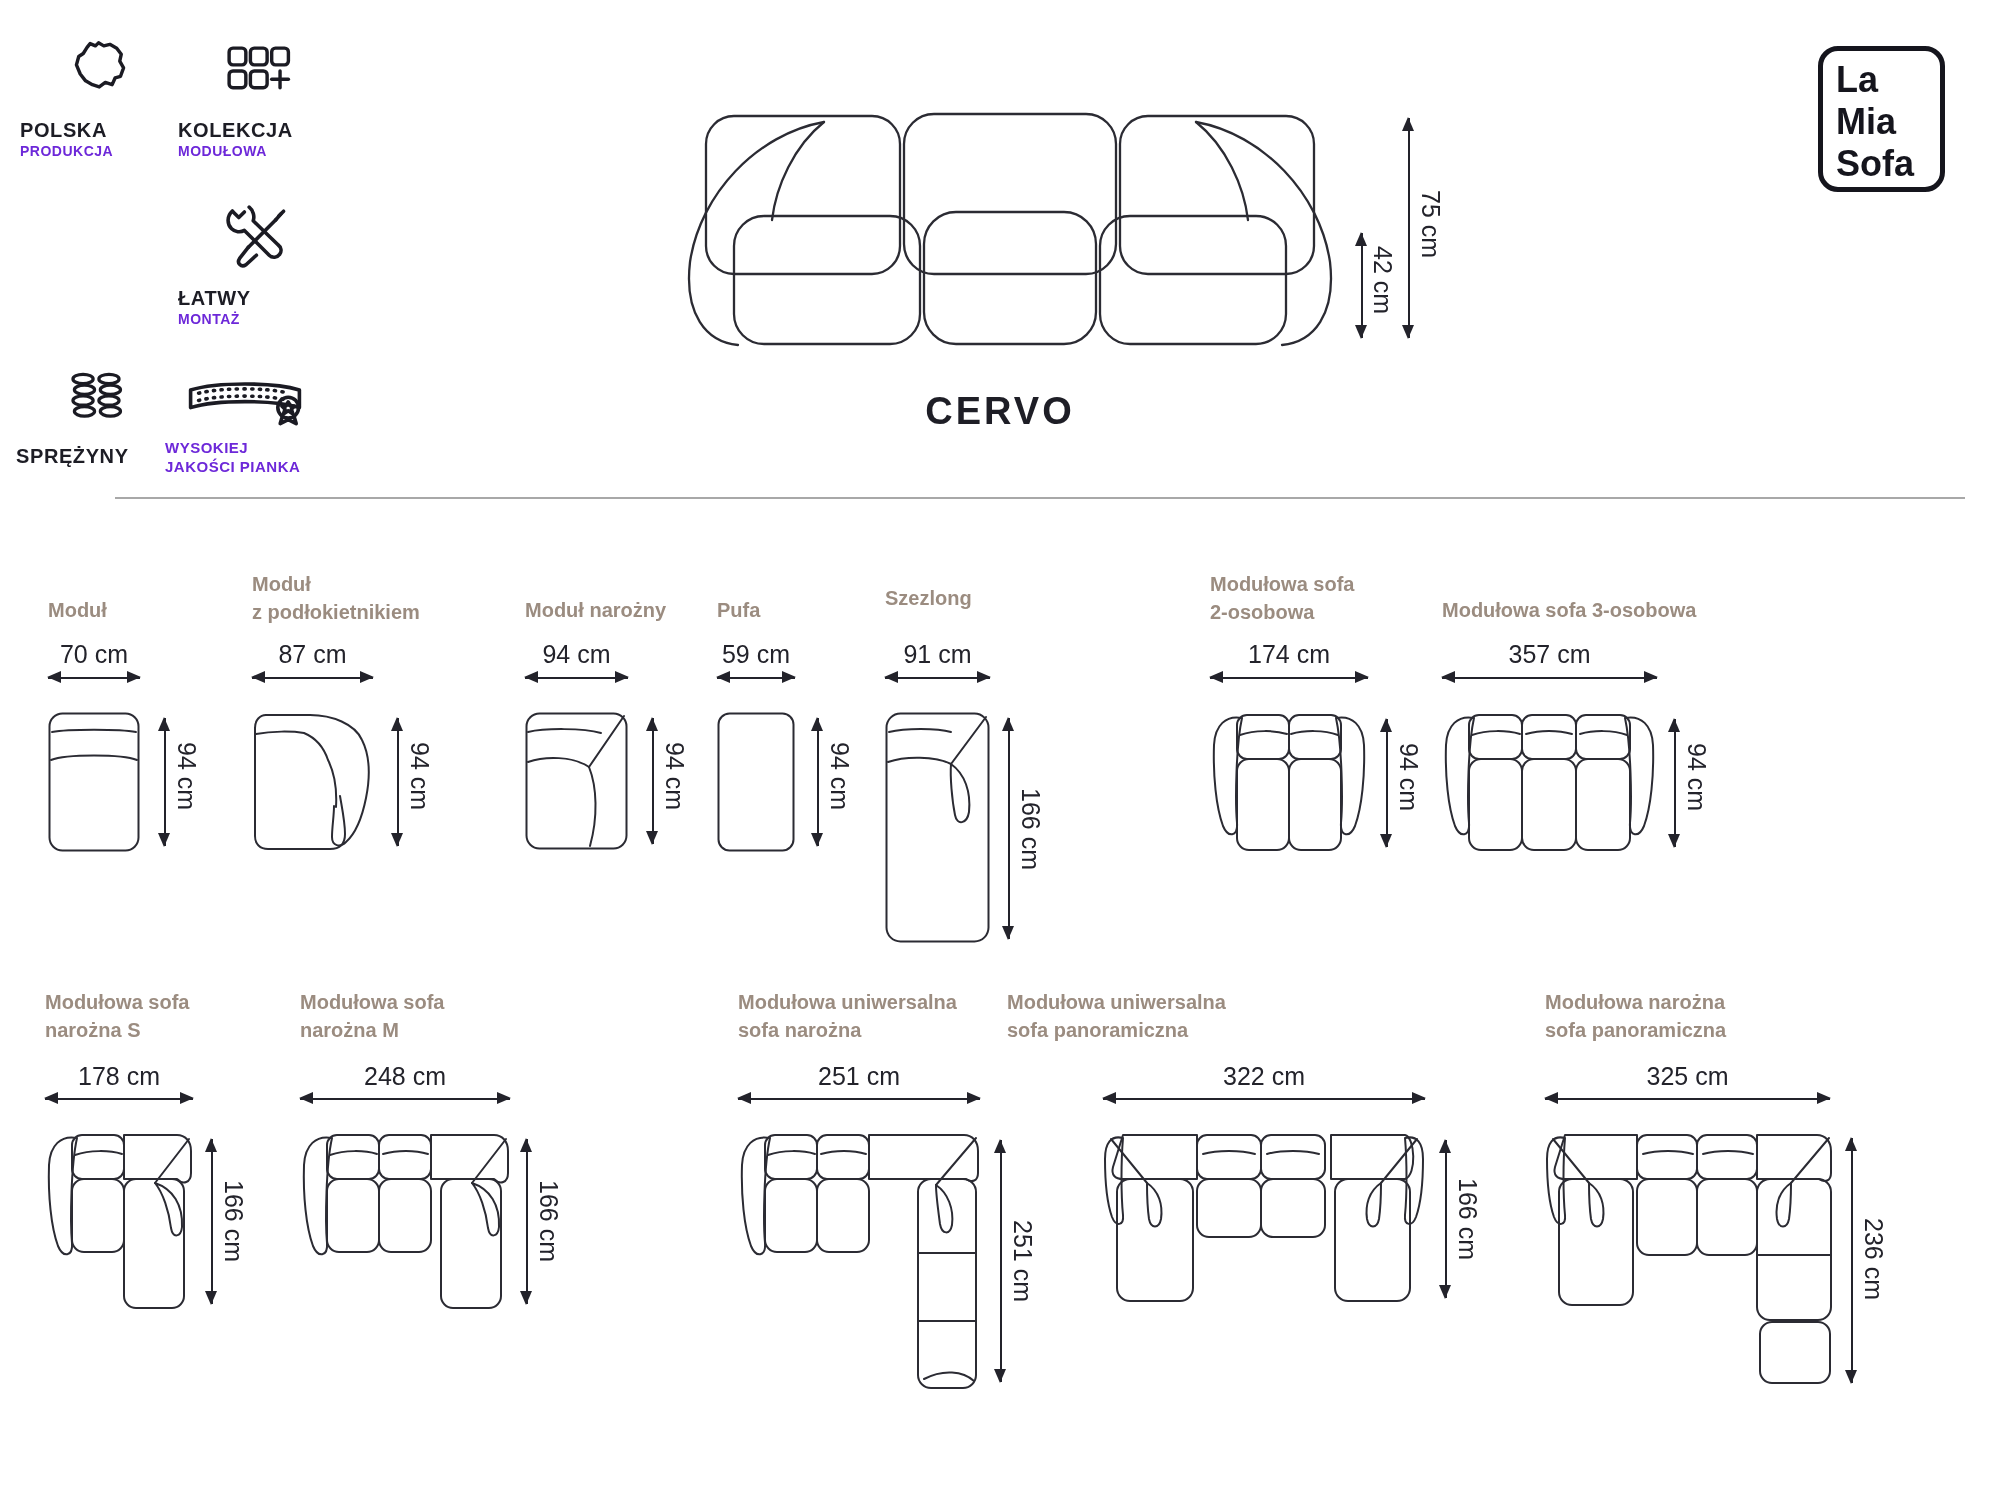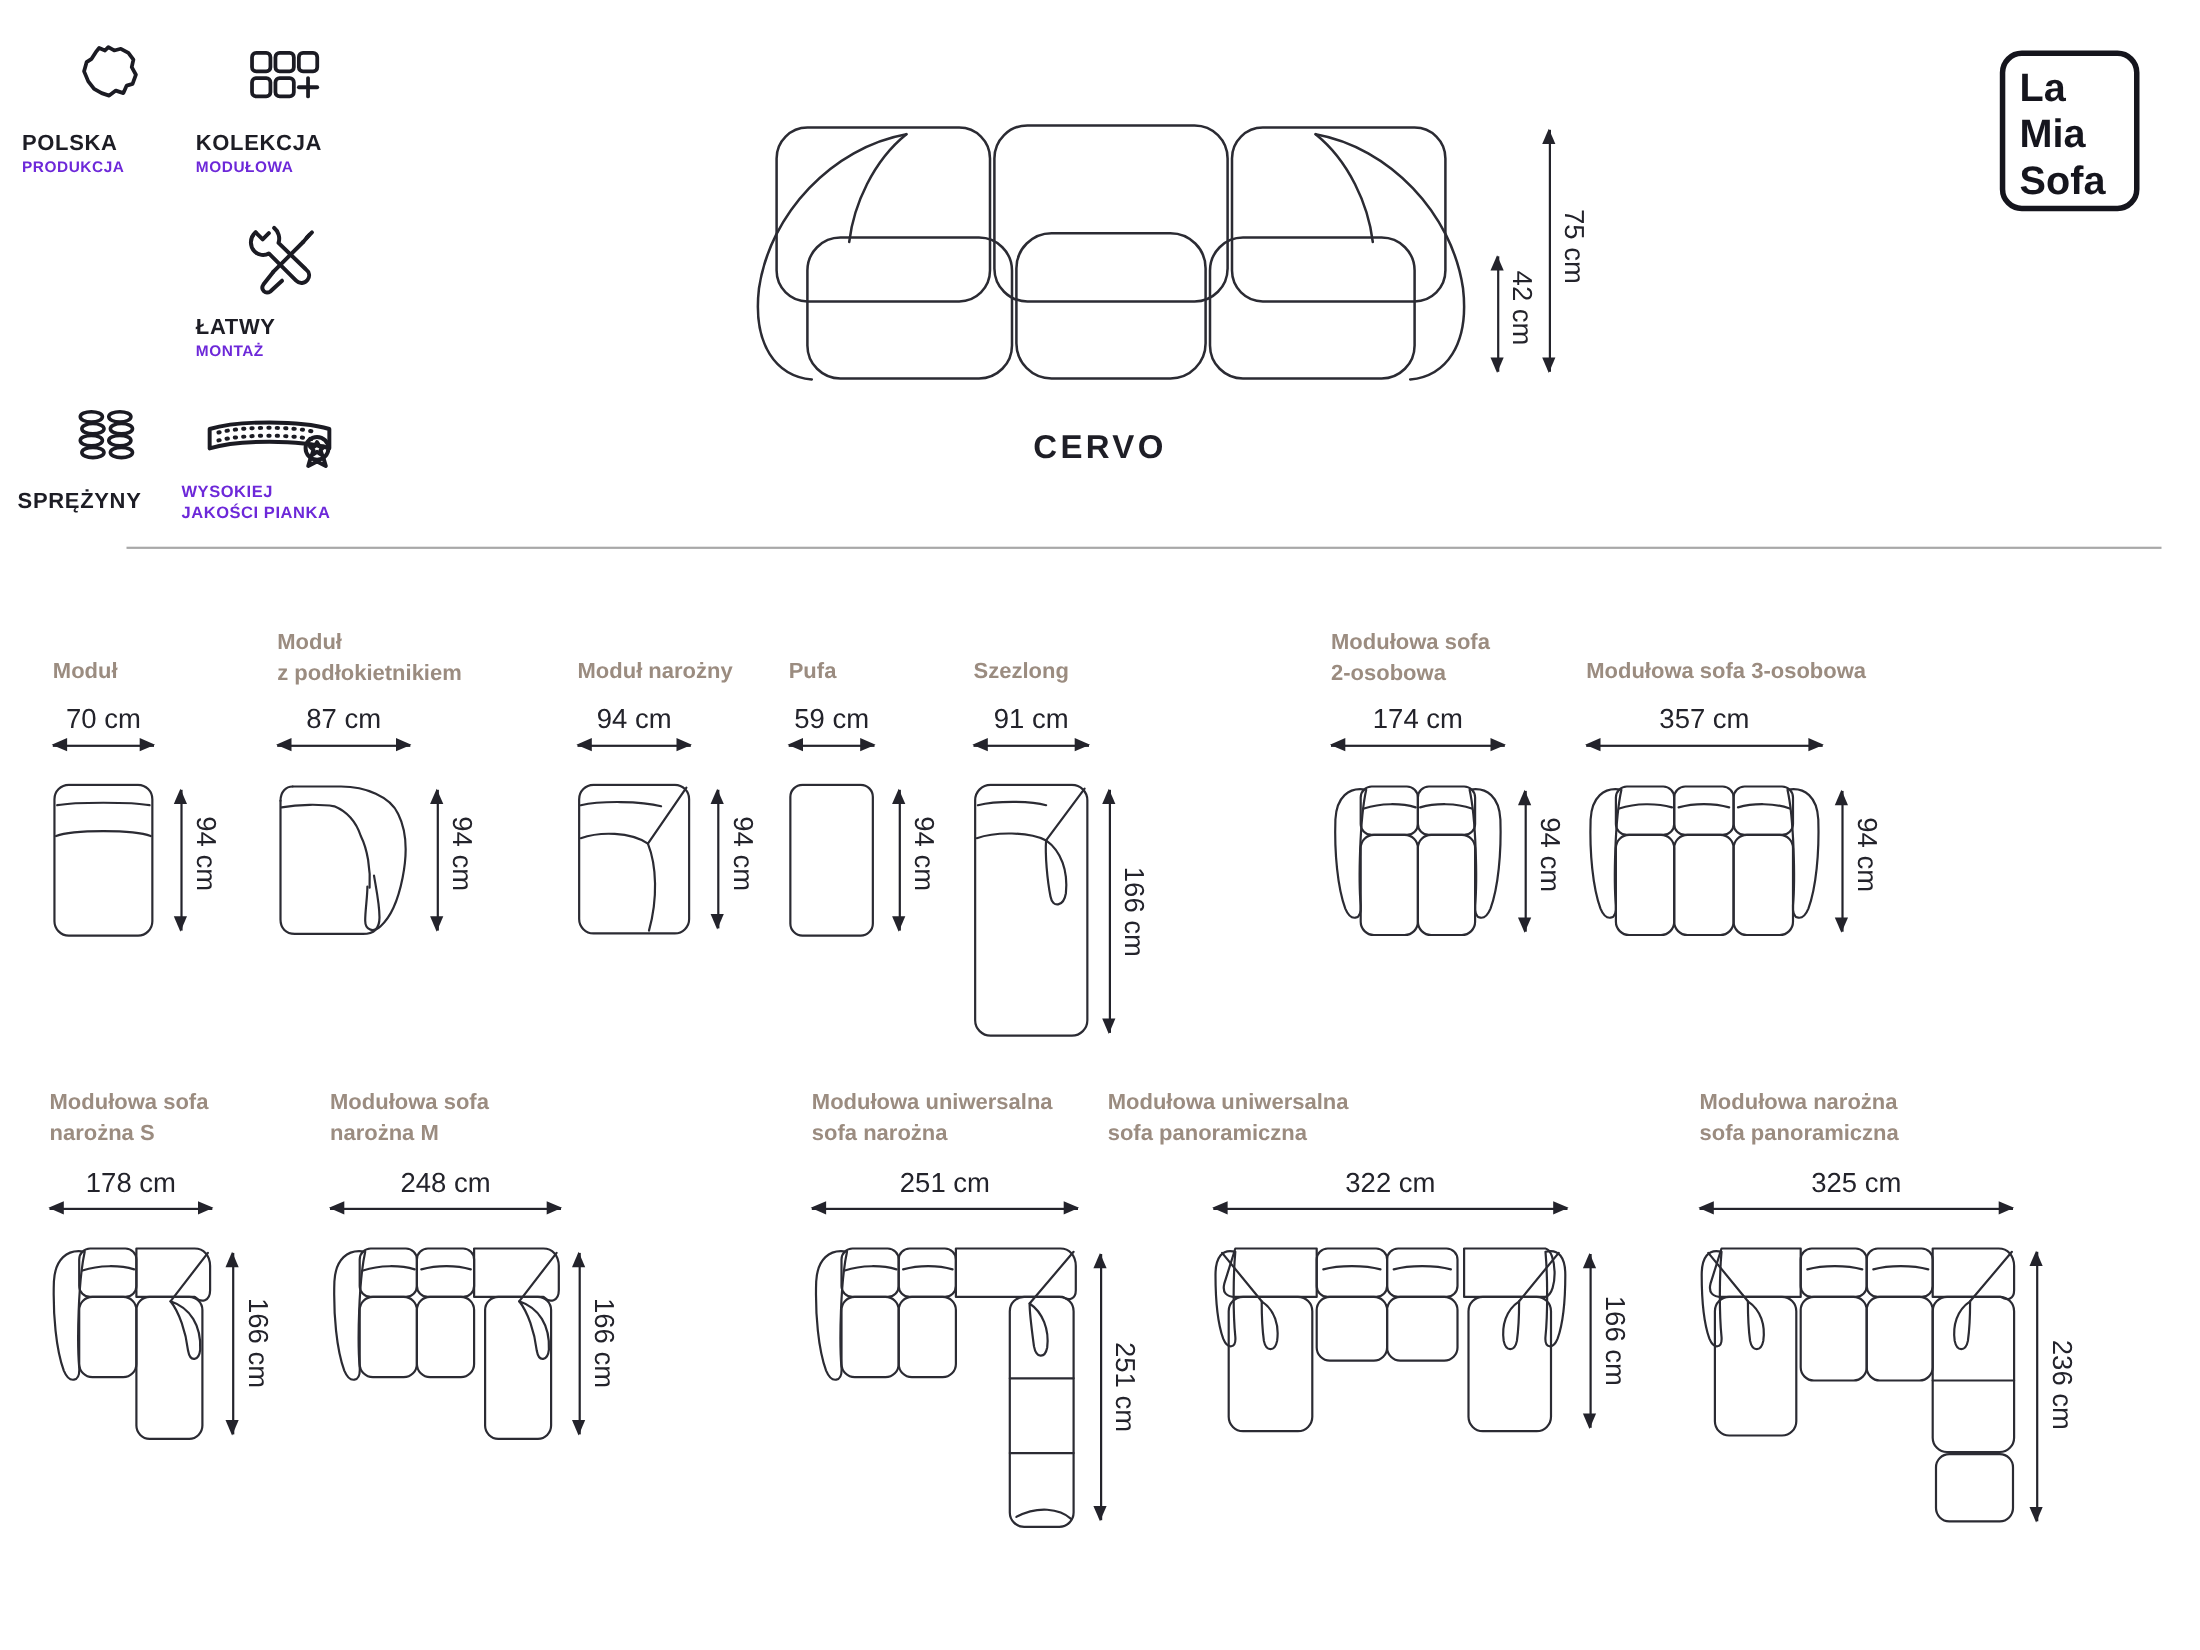--- a/index.html
+++ b/index.html
@@ -9,21 +9,21 @@
   .feat{position:absolute;width:160px;text-align:left;}
   .feat svg{display:block;margin:0 auto;}
   .flabel1{font-size:20px;font-weight:800;letter-spacing:.6px;color:#1d1d25;margin-top:6px;line-height:24px;}
   .flabel2{font-size:14px;font-weight:700;letter-spacing:.5px;color:#6d28d9;line-height:19px;}
   
   .logo{position:absolute;left:1818px;top:46px;width:127px;height:146px;border:5px solid #15151d;
         border-radius:20px;box-sizing:border-box;padding:8px 0 0 13px;}
   .logo div{font-size:36px;font-weight:800;line-height:42px;color:#15151d;letter-spacing:0;}
   
   .hero-title{position:absolute;left:800px;top:390px;width:400px;text-align:center;
-              font-size:30px;font-weight:700;letter-spacing:3px;color:#1e1e26;}
+              font-size:38px;font-weight:700;letter-spacing:3px;color:#1e1e26;}
   
   .divider{position:absolute;left:115px;top:497px;width:1850px;height:2px;background:#a8a8a8;}
   
   .harrow{position:absolute;height:0;border-top:2.5px solid #23232b;}
   .harrow::before,.harrow::after{content:"";position:absolute;width:0;height:0;top:-8px;}
   .harrow::before{left:-1px;border-top:6.5px solid transparent;border-bottom:6.5px solid transparent;border-right:14px solid #23232b;}
   .harrow::after{right:-1px;border-top:6.5px solid transparent;border-bottom:6.5px solid transparent;border-left:14px solid #23232b;}
   .varrow{position:absolute;width:0;border-left:2.5px solid #23232b;}
   .varrow::before,.varrow::after{content:"";position:absolute;width:0;height:0;left:-8px;}
   .varrow::before{top:-1px;border-left:6.5px solid transparent;border-right:6.5px solid transparent;border-bottom:14px solid #23232b;}
@@ -182,21 +182,21 @@
     <div class="p-wdim" style="left:0;width:78px;top:70px;">59 cm</div>
     <div class="harrow" style="left:0;top:107px;width:78px;"></div>
     <svg class="p-draw" style="left:0;top:142px;" width="78" height="140" viewBox="0 0 78 140">
       <rect x="1.5" y="1.5" width="75" height="137" rx="11"></rect>
     </svg>
     <div class="varrow" style="left:100px;top:148px;height:128px;"></div>
     <div class="p-vdim" style="left:108px;top:172px;">94 cm</div>
   </div>
 
   <div class="product" style="left:885px;top:570px;">
-    <div class="p-label" style="left:0;top:26px;">Szezlong</div>
+    <div class="p-label" style="left:0;top:14px;">Szezlong</div>
     <div class="p-wdim" style="left:0;width:105px;top:70px;">91 cm</div>
     <div class="harrow" style="left:0;top:107px;width:105px;"></div>
     <svg class="p-draw" style="left:0;top:142px;" width="105" height="231" viewBox="0 0 105 231">
       <rect x="1.5" y="1.5" width="102" height="228" rx="14"></rect>
       <path d="M4,20 C20,16 52,16 66,20"></path>
       <path d="M101,5 L66,52"></path>
       <path d="M3,50 C20,44 50,44 66,52"></path>
       <path d="M66,52 C80,62 86,80 84,100 C82,112 72,114 70,103 C67,88 65,65 66,52"></path>
     </svg>
     <div class="varrow" style="left:123px;top:148px;height:221px;"></div>

